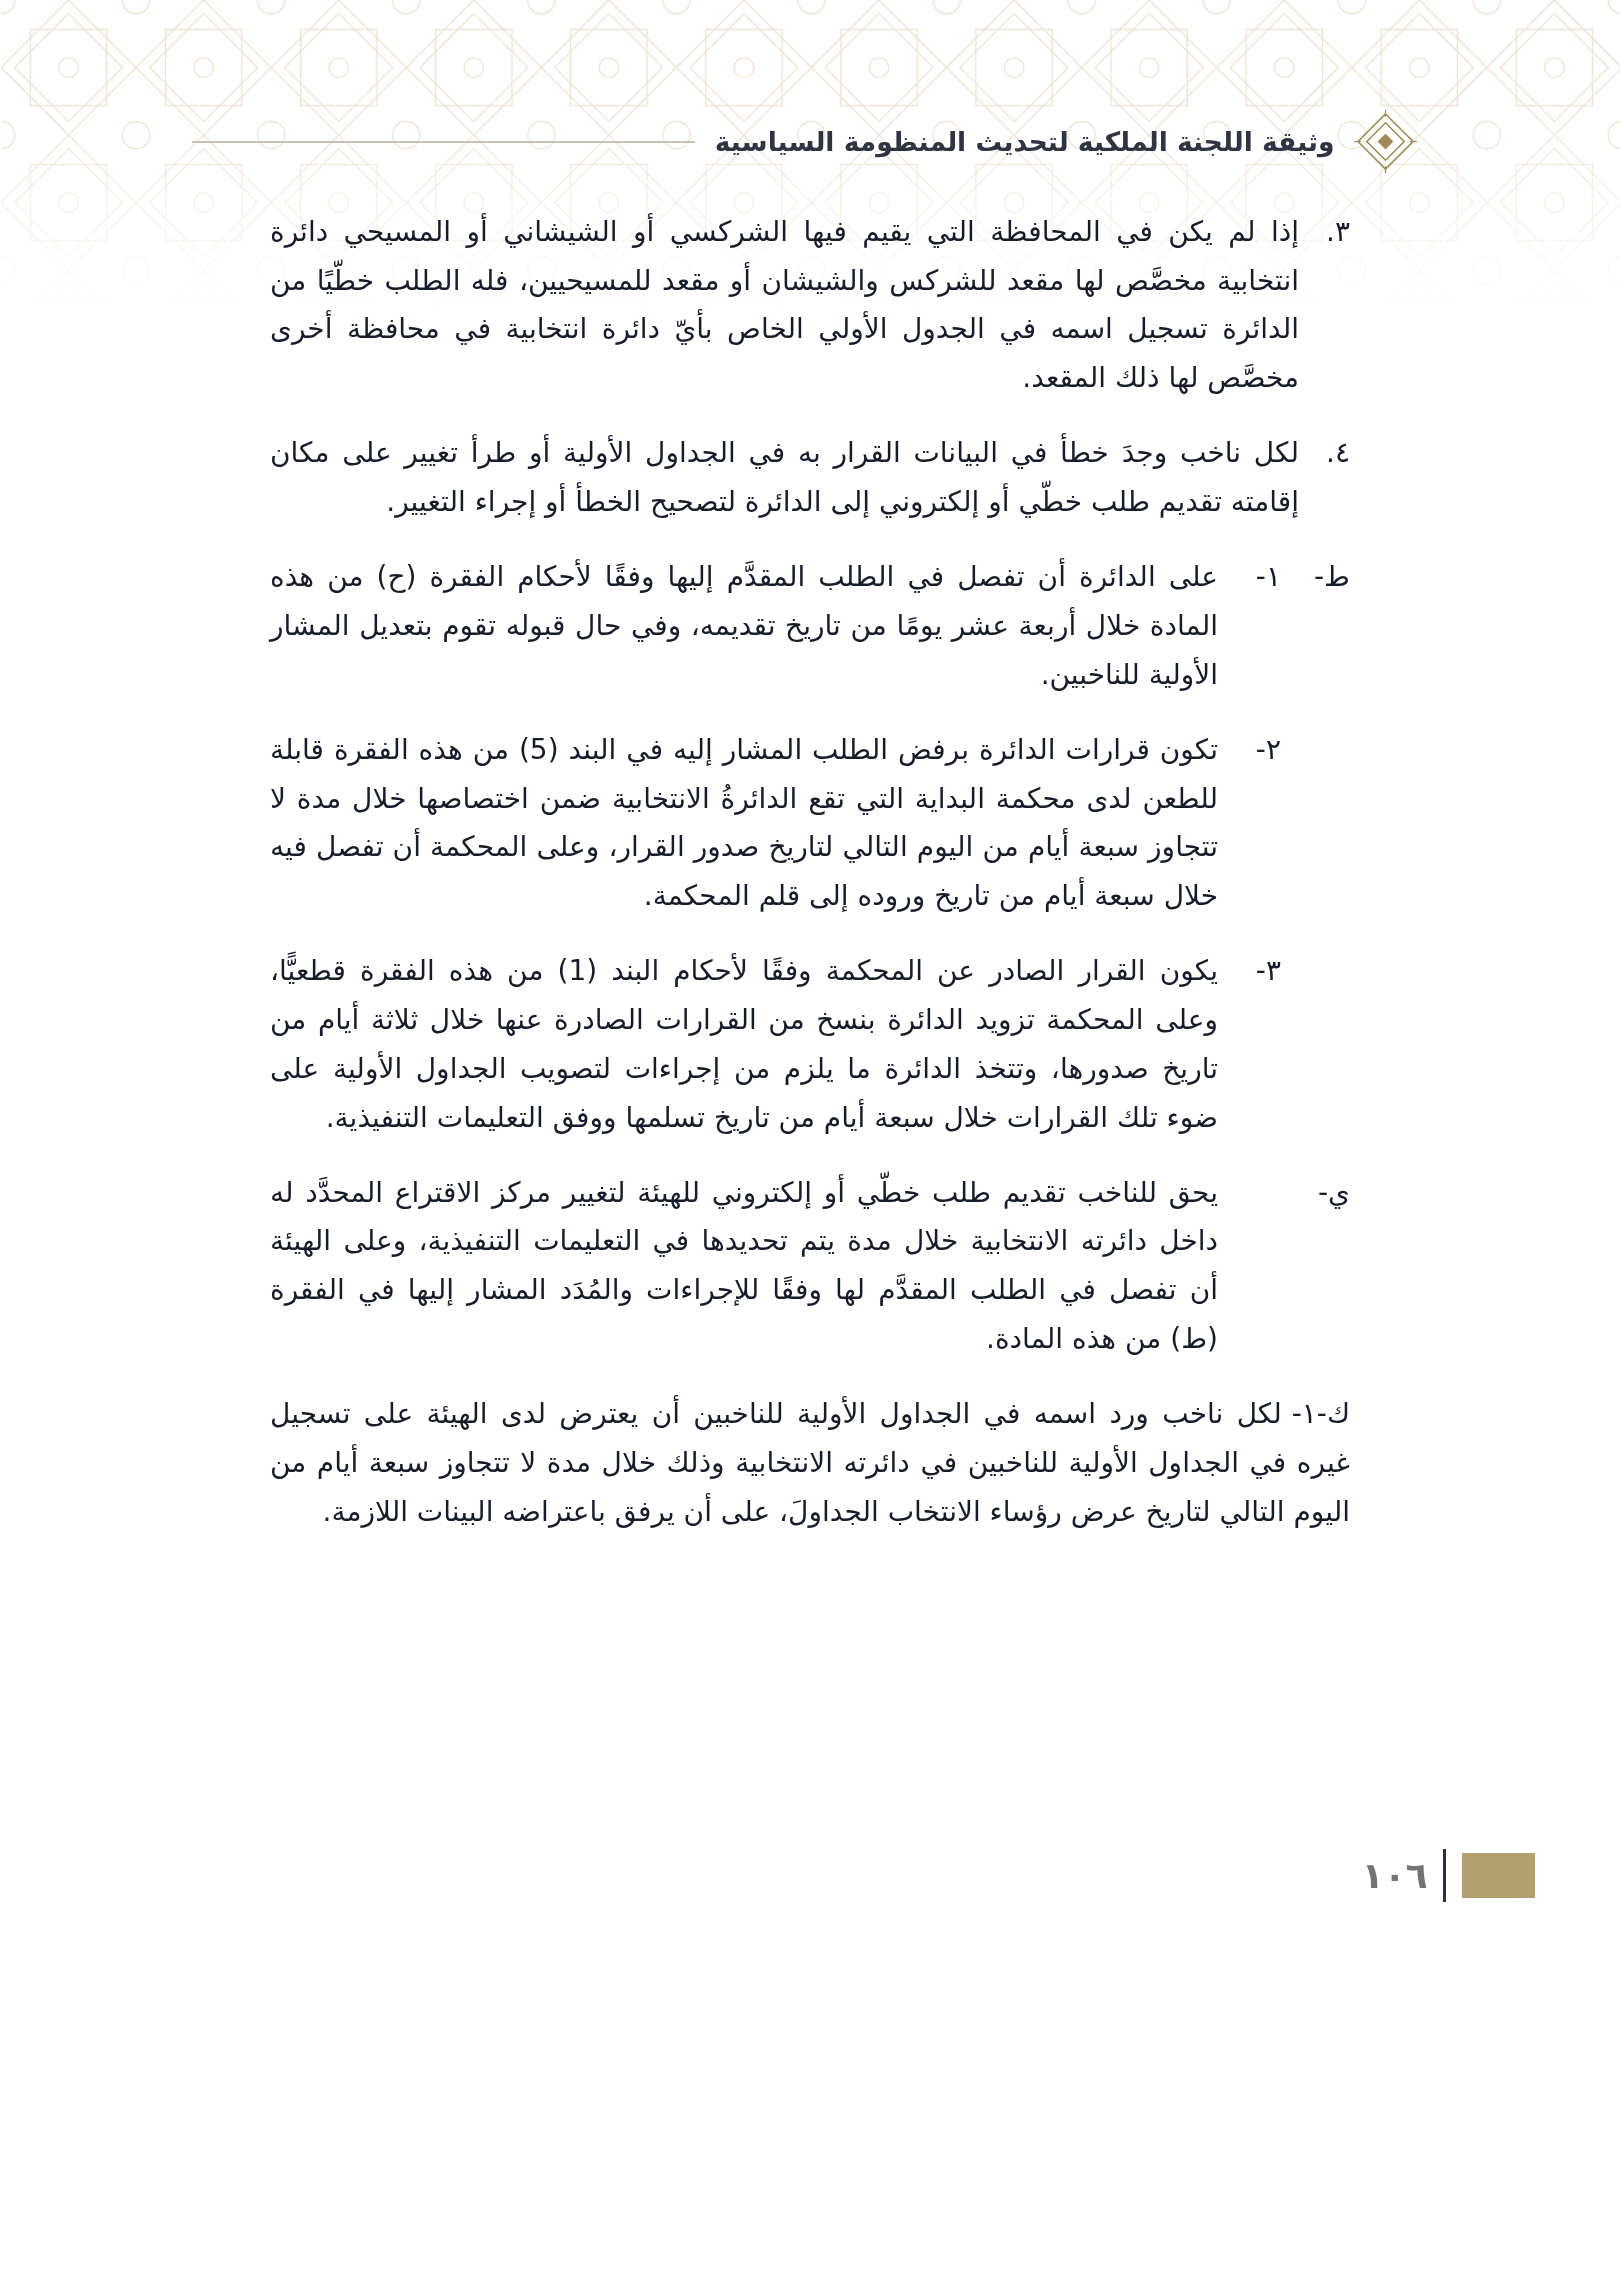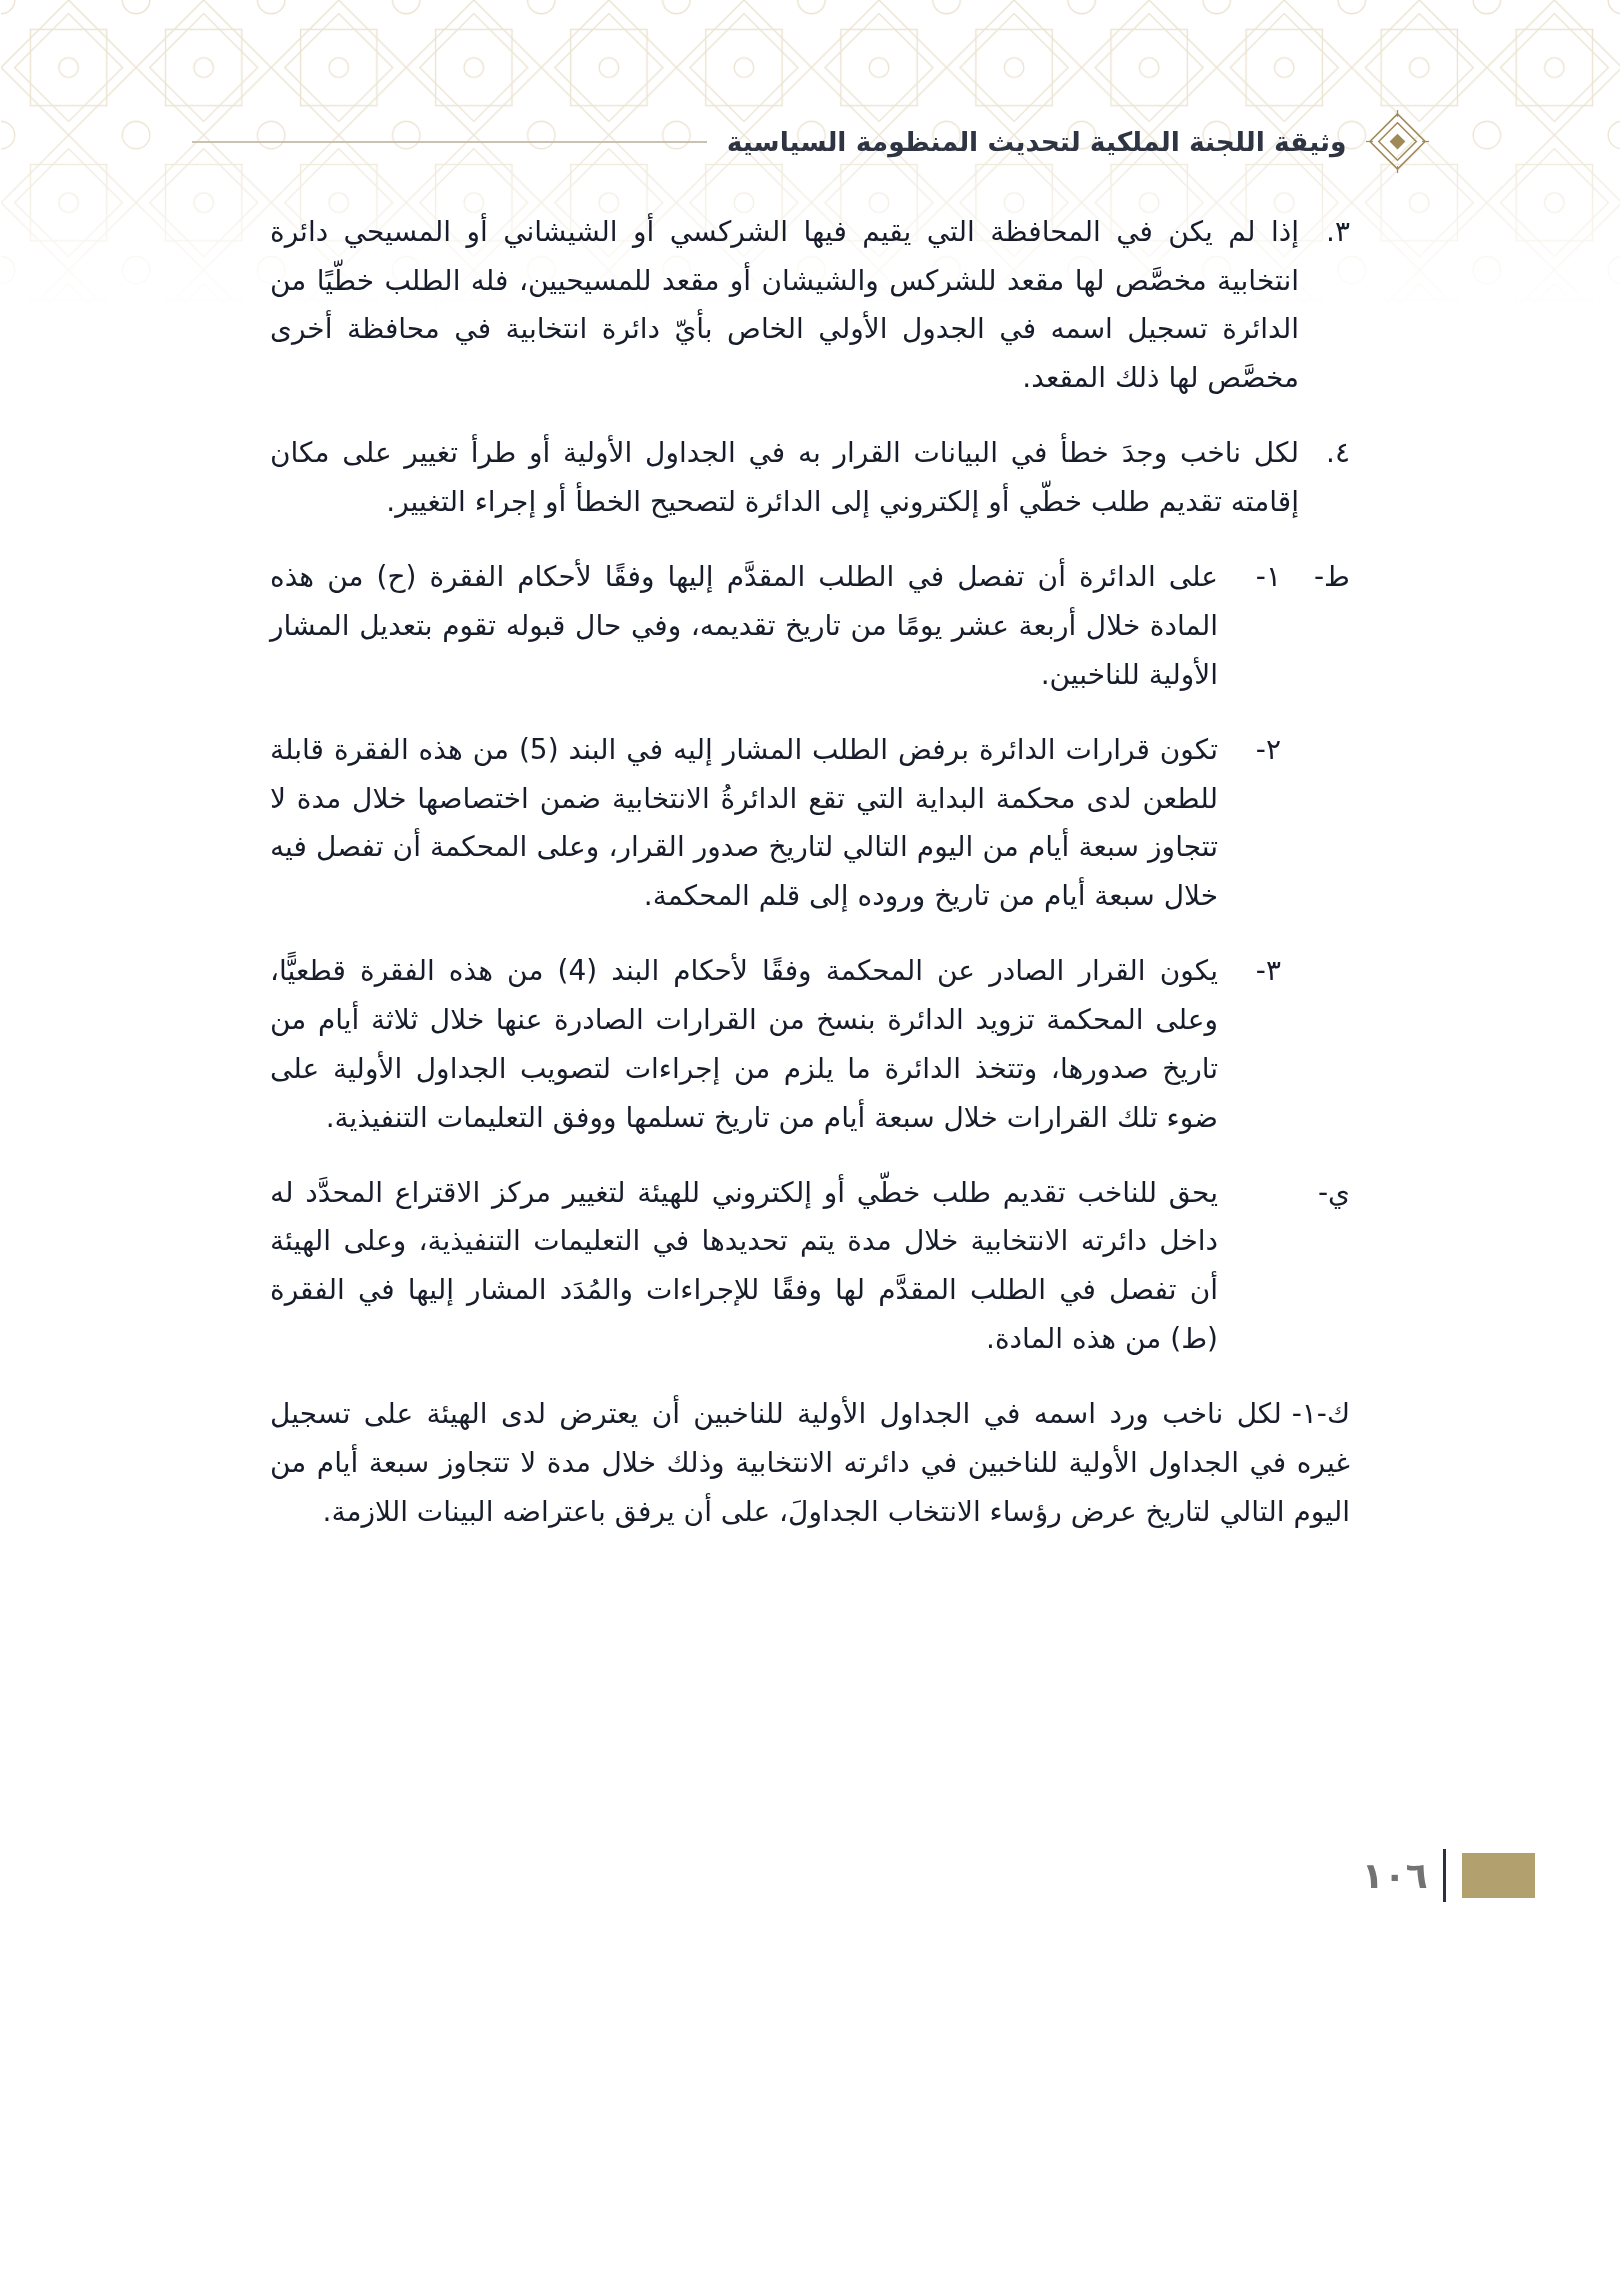--- a/index.html
+++ b/index.html
@@ -35,21 +35,21 @@
       rgba(255,255,255,0) 0%,
       rgba(255,255,255,0.08) 40%,
       rgba(255,255,255,0.75) 80%,
       #ffffff 97%);
   }
 
   
   .page-header {
     position: absolute;
     top: 110px;
-    right: 192px;
+    right: 204px;
     left: 186px;
     display: flex;
     direction: rtl;
     align-items: center;
     gap: 19.6px;
   }
   .header-icon { flex: 0 0 auto; }
   .header-icon svg { display: block; }
   .header-title {
     margin: 0;
@@ -202,21 +202,21 @@
 
     <div class="para sub">
       <span class="marker outer"></span>
       <span class="marker inner">٢-</span>
       <span class="ptext">تكون قرارات الدائرة برفض الطلب المشار إليه في البند (5) من هذه الفقرة قابلة للطعن لدى محكمة البداية التي تقع الدائرةُ الانتخابية ضمن اختصاصها خلال مدة لا تتجاوز سبعة أيام من اليوم التالي لتاريخ صدور القرار، وعلى المحكمة أن تفصل فيه خلال سبعة أيام من تاريخ وروده إلى قلم المحكمة.</span>
     </div>
 
     <div class="para sub">
       <span class="marker outer"></span>
       <span class="marker inner">٣-</span>
-      <span class="ptext">يكون القرار الصادر عن المحكمة وفقًا لأحكام البند (4) من هذه الفقرة قطعيًّا، وعلى المحكمة تزويد الدائرة بنسخ من القرارات الصادرة عنها خلال ثلاثة أيام من تاريخ صدورها، وتتخذ الدائرة ما يلزم من إجراءات لتصويب الجداول الأولية على ضوء تلك القرارات خلال سبعة أيام من تاريخ تسلمها ووفق التعليمات التنفيذية.</span>
+      <span class="ptext">يكون القرار الصادر عن المحكمة وفقًا لأحكام البند (1) من هذه الفقرة قطعيًّا، وعلى المحكمة تزويد الدائرة بنسخ من القرارات الصادرة عنها خلال ثلاثة أيام من تاريخ صدورها، وتتخذ الدائرة ما يلزم من إجراءات لتصويب الجداول الأولية على ضوء تلك القرارات خلال سبعة أيام من تاريخ تسلمها ووفق التعليمات التنفيذية.</span>
     </div>
 
     <div class="para sub">
       <span class="marker outer">ي-</span>
       <span class="marker inner"></span>
       <span class="ptext">يحق للناخب تقديم طلب خطّي أو إلكتروني للهيئة لتغيير مركز الاقتراع المحدَّد له داخل دائرته الانتخابية خلال مدة يتم تحديدها في التعليمات التنفيذية، وعلى الهيئة أن تفصل في الطلب المقدَّم لها وفقًا للإجراءات والمُدَد المشار إليها في الفقرة (ط) من هذه المادة.</span>
     </div>
 
     <div class="para flush">
       <span class="marker-inline">ك-١-</span><span>لكل ناخب ورد اسمه في الجداول الأولية للناخبين أن يعترض لدى الهيئة على تسجيل غيره في الجداول الأولية للناخبين في دائرته الانتخابية وذلك خلال مدة لا تتجاوز سبعة أيام من اليوم التالي لتاريخ عرض رؤساء الانتخاب الجداولَ، على أن يرفق باعتراضه البينات اللازمة.</span>

